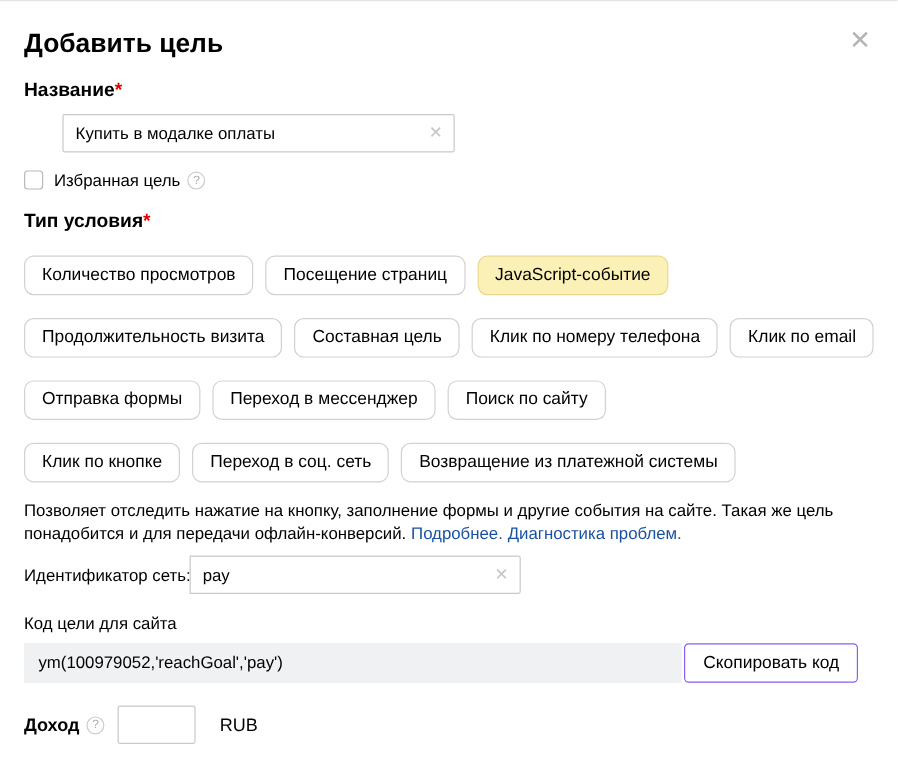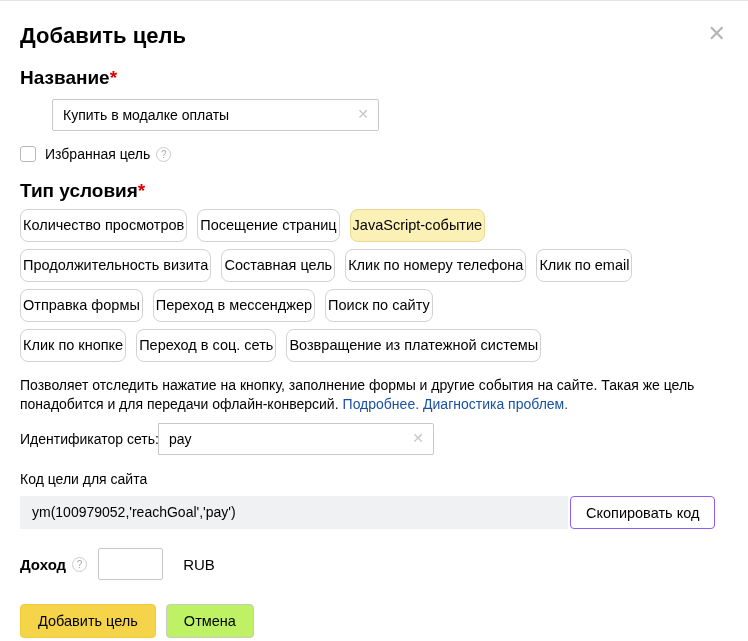--- a/index.html
+++ b/index.html
@@ -9,21 +9,21 @@
     color:#000;
     position:relative;
     border-top:1px solid #e3e3e3;
     padding:0 20px;
   }
   .title { font-size:22px; font-weight:bold; padding-top:22px; }
   .close {
     position:absolute; top:22px; right:22px;
     font-size:22px; color:#b5b5b5; line-height:1; cursor:pointer; font-weight:300;
   }
-  .field-label { font-weight:bold; font-size:19px; margin-top:18px; }
+  .field-label { font-weight:bold; font-size:16px; margin-top:18px; }
   .req { color:#e00000; }
 
   .input-wrap { position:relative; width:359px; margin-top:10px;padding-left:32px; }
   .text-input {
     width:100%; height:32px; border:1px solid #c9c9c9; border-radius:2px;
     padding:0 30px 0 10px; font-size:14px; font-family:inherit; color:#000;
     outline:none; background:#fff;
   }
   .clear-x {
     position:absolute; right:10px; top:8px; color:#c6c6c6; font-size:14px;
@@ -37,23 +37,24 @@
   }
   .help {
     width:15px; height:15px; border:1px solid #ccc; border-radius:50%;
     color:#aaa; font-size:10px; display:inline-flex; align-items:center;
     justify-content:center; margin-left:6px; cursor:pointer; flex:none;
   }
 
   .chips { margin-top:2px; }
   .chips-row { display:flex; gap:10px; margin-top:7px; }
   .chip {
-    border:1px solid #d2d2d2; border-radius:8px; padding:0 2px; height:33px;
+    border:1px solid #d2d2d2; border-radius:8px; padding:0 14px; height:33px;
     line-height:31px; font-size:14.5px; background:#fff; cursor:pointer;
     white-space:nowrap;
+    margin-top:12px;
   }
   .chip.selected { background:#fbf0b5; border-color:#e9d88e; }
 
   .desc { font-size:14px; line-height:19px; margin-top:14px; max-width:690px; }
   .link { color:#1b52a0; cursor:pointer; text-decoration:none; margin-left:4px; }
 
   .ident-row { display:flex; align-items:center; margin-top:9px; font-size:14px; }
   .select-box {
     display:flex; align-items:center; gap:9px; border:1px solid #c9c9c9;
     height:32px; padding:0 11px; margin-left:9px; cursor:pointer; background:#fff;

